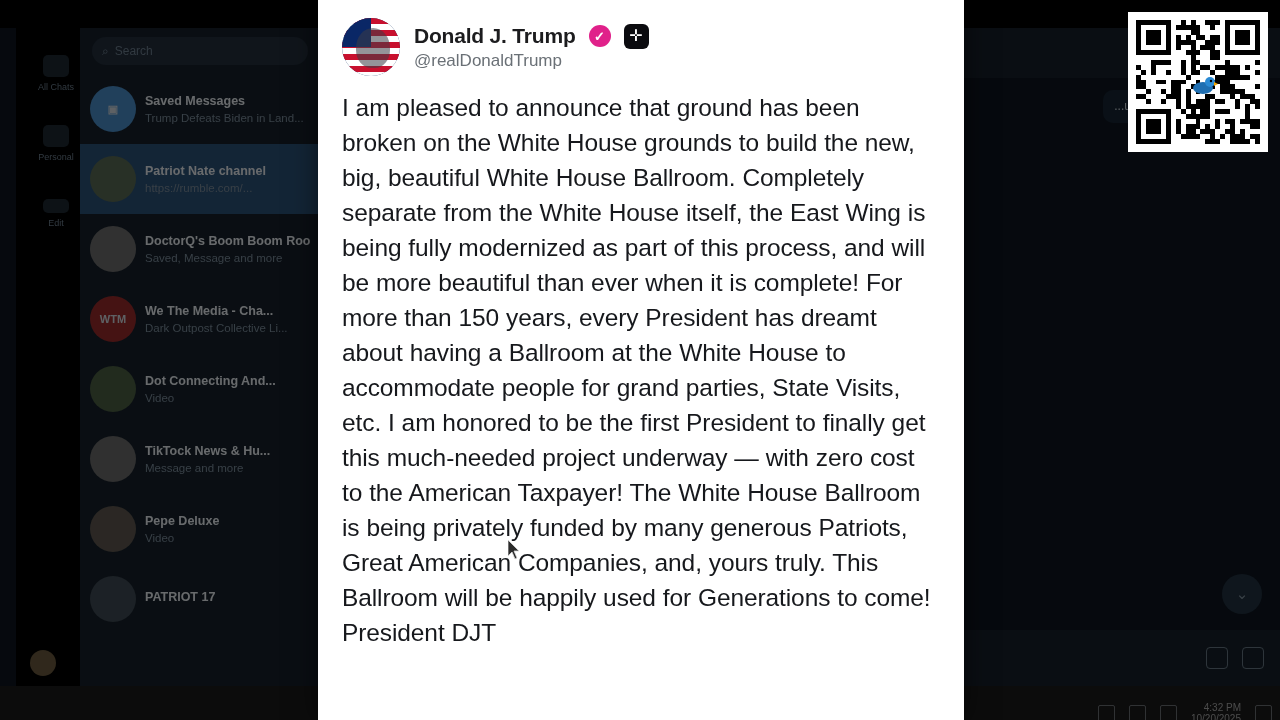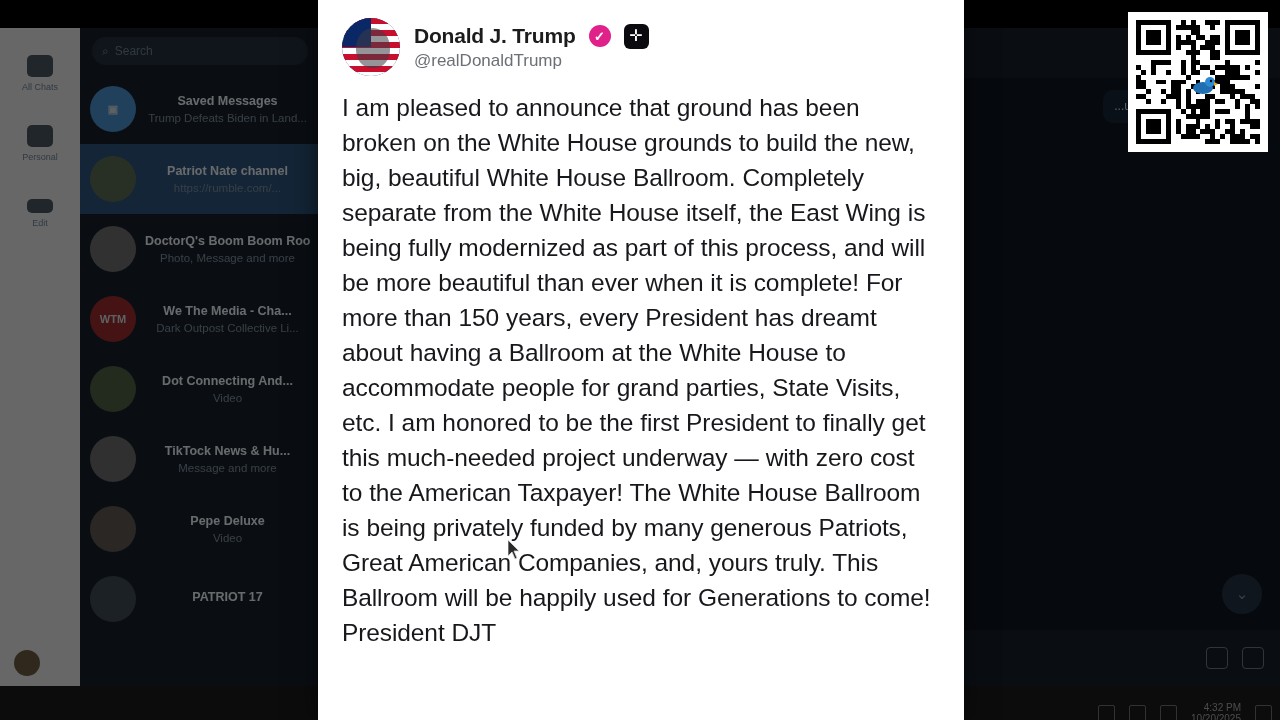--- a/index.html
+++ b/index.html
@@ -74,23 +74,23 @@
     color: #dcdcdc;
     font-size: 10px;
     line-height: 1.1;
     text-align: right;
     opacity: .85;
   }
 
   
   .rail {
     position: absolute;
-    left: 0; top: 28px;
+    left: 16px; top: 28px;
     width: 80px; bottom: 34px;
-    background: #e5e5e5;
+    background: #000000;
     z-index: 20;
     padding-top: 10px;
     box-sizing: border-box;
   }
   .rail-item {
     height: 70px;
     display: flex;
     flex-direction: column;
     align-items: center;
     justify-content: center;
@@ -165,21 +165,21 @@
   }
   .chat-av.saved { background: #4b8ec9; border-radius: 50%; }
   .chat-av.a1 { background: #5a6b55; }
   .chat-av.a2 { background: #6e6e6e; }
   .chat-av.a3 { background: #9a2c2c; }
   .chat-av.a4 { background: #4c5f43; }
   .chat-av.a5 { background: #6a6a6a; }
   .chat-av.a6 { background: #5f5850; }
   .chat-av.a7 { background: #52565c; }
   .chat-av.a8 { background: #3f4a54; }
-  .chat-meta { flex: 1; min-width: 0; text-align: center; }
+  .chat-meta { flex: 1; min-width: 0; }
   .chat-title {
     color: #e6ebef;
     font-size: 12.5px;
     font-weight: bold;
     white-space: nowrap;
     overflow: hidden;
     text-overflow: clip;
   }
   .chat-sub {
     color: #7b8c9b;
@@ -443,21 +443,21 @@
         <div class="chat-meta">
           <div class="chat-title">Patriot Nate channel</div>
           <div class="chat-sub">https://rumble.com/...</div>
         </div>
       </div>
 
       <div class="chat-row">
         <div class="chat-av a2"></div>
         <div class="chat-meta">
           <div class="chat-title">DoctorQ's Boom Boom Room</div>
-          <div class="chat-sub">Photo, Message and more</div>
+          <div class="chat-sub">Saved, Message and more</div>
         </div>
       </div>
 
       <div class="chat-row">
         <div class="chat-av a3">WTM</div>
         <div class="chat-meta">
           <div class="chat-title">We The Media - Cha...</div>
           <div class="chat-sub">Dark Outpost Collective Li...</div>
         </div>
       </div>

